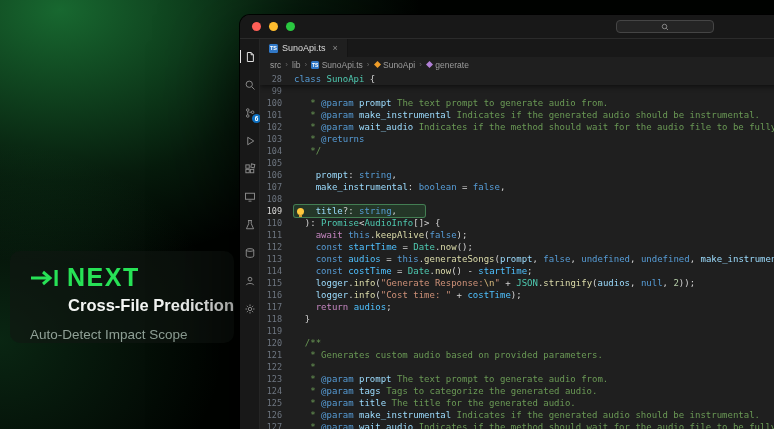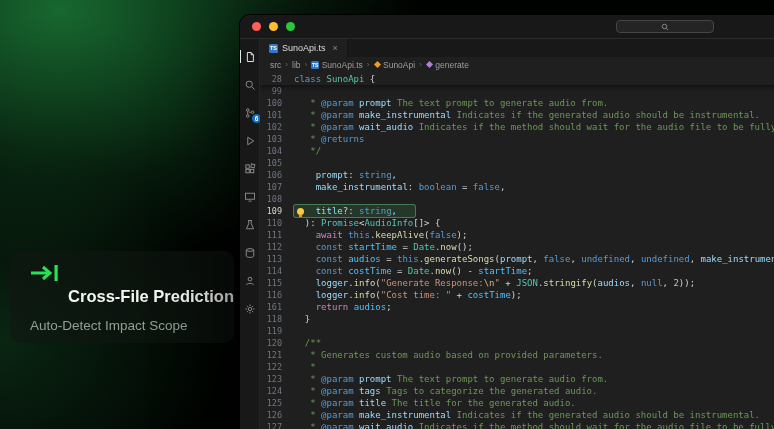--- a/index.html
+++ b/index.html
@@ -93,40 +93,41 @@
     background:#1f1f1f; box-shadow:0 2px 5px rgba(0,0,0,0.5);
     display:flex; align-items:center;
   }
   .lines{ position:absolute; top:13px; left:0; right:0; }
   .code-row{ display:flex; height:12px; line-height:12px; position:relative; white-space:pre; }
   .code-row .ln{ flex:0 0 34px; padding-right:12px; text-align:right; color:#6e7681; font-size:8.5px; }
   .code-text{ white-space:pre; }
   .code-row.hl .code-text{
     background:rgba(56,139,75,0.22);
     box-shadow:0 0 0 1px rgba(92,190,118,0.6);
-    border-radius:2px; padding-right:18px;
+    border-radius:2px; padding-right:28px;
   }
   .code-row.hl .ln{ color:#d7d7d7; }
   .lightbulb{ position:absolute; left:37px; top:2.5px; width:7px; height:7px; border-radius:50%; background:#ffc83d; }
   .lightbulb::after{ content:""; position:absolute; left:2px; top:7px; width:3px; height:2px; background:#d8a032; }
 
   .tk-c{color:#6a9955} .tk-k{color:#569cd6} .tk-kc{color:#c586c0} .tk-f{color:#dcdcaa}
   .tk-v{color:#9cdcfe} .tk-cv{color:#4fc1ff} .tk-t{color:#4ec9b0} .tk-s{color:#ce9178}
   .tk-e{color:#d7ba7d} .tk-n{color:#b5cea8} .tk-p{color:#d4d4d4} .tk-pm{color:#9cdcfe}
 </style>
 </head>
 <body>
 
 <div class="promo-card">
   <div class="promo-brand-row">
     <svg width="30" height="20" viewBox="0 0 30 20">
       <path d="M1 10h18" stroke="#27e256" stroke-width="3" fill="none"></path>
       <path d="M13 4l7 6-7 6" stroke="#27e256" stroke-width="3" fill="none"></path>
       <rect x="24.5" y="2" width="3.2" height="16" fill="#27e256"></rect>
     </svg>
+    <span class="promo-brand">NEXT</span>
   </div>
   <div class="promo-headline">Cross-File Prediction</div>
   <div class="promo-subline">Auto-Detect Impact Scope</div>
 </div>
 
 <div class="vscode-window">
 
   <div class="titlebar">
     <div class="traffic">
       <span class="tl red"></span>
@@ -265,21 +266,21 @@
             <div class="code-row"><span class="ln">107</span><span class="code-text"><span class="tk-p">    </span><span class="tk-v">make_instrumental</span><span class="tk-p">: </span><span class="tk-k">boolean</span><span class="tk-p"> = </span><span class="tk-k">false</span><span class="tk-p">,</span></span></div>
             <div class="code-row"><span class="ln">108</span></div>
             <div class="code-row hl"><span class="ln">109</span><span class="lightbulb"></span><span class="code-text"><span class="tk-p">    </span><span class="tk-v">title</span><span class="tk-p">?: </span><span class="tk-k">string</span><span class="tk-p">,</span></span></div>
             <div class="code-row"><span class="ln">110</span><span class="code-text"><span class="tk-p">  ): </span><span class="tk-t">Promise</span><span class="tk-p">&lt;</span><span class="tk-t">AudioInfo</span><span class="tk-p">[]&gt; {</span></span></div>
             <div class="code-row"><span class="ln">111</span><span class="code-text"><span class="tk-p">    </span><span class="tk-kc">await</span><span class="tk-p"> </span><span class="tk-k">this</span><span class="tk-p">.</span><span class="tk-f">keepAlive</span><span class="tk-p">(</span><span class="tk-k">false</span><span class="tk-p">);</span></span></div>
             <div class="code-row"><span class="ln">112</span><span class="code-text"><span class="tk-p">    </span><span class="tk-k">const</span><span class="tk-p"> </span><span class="tk-cv">startTime</span><span class="tk-p"> = </span><span class="tk-t">Date</span><span class="tk-p">.</span><span class="tk-f">now</span><span class="tk-p">();</span></span></div>
             <div class="code-row"><span class="ln">113</span><span class="code-text"><span class="tk-p">    </span><span class="tk-k">const</span><span class="tk-p"> </span><span class="tk-cv">audios</span><span class="tk-p"> = </span><span class="tk-k">this</span><span class="tk-p">.</span><span class="tk-f">generateSongs</span><span class="tk-p">(</span><span class="tk-v">prompt</span><span class="tk-p">, </span><span class="tk-k">false</span><span class="tk-p">, </span><span class="tk-k">undefined</span><span class="tk-p">, </span><span class="tk-k">undefined</span><span class="tk-p">, </span><span class="tk-v">make_instrumental</span></span></div>
             <div class="code-row"><span class="ln">114</span><span class="code-text"><span class="tk-p">    </span><span class="tk-k">const</span><span class="tk-p"> </span><span class="tk-cv">costTime</span><span class="tk-p"> = </span><span class="tk-t">Date</span><span class="tk-p">.</span><span class="tk-f">now</span><span class="tk-p">() - </span><span class="tk-cv">startTime</span><span class="tk-p">;</span></span></div>
             <div class="code-row"><span class="ln">115</span><span class="code-text"><span class="tk-p">    </span><span class="tk-v">logger</span><span class="tk-p">.</span><span class="tk-f">info</span><span class="tk-p">(</span><span class="tk-s">"Generate Response:</span><span class="tk-e">\n</span><span class="tk-s">"</span><span class="tk-p"> + </span><span class="tk-t">JSON</span><span class="tk-p">.</span><span class="tk-f">stringify</span><span class="tk-p">(</span><span class="tk-v">audios</span><span class="tk-p">, </span><span class="tk-k">null</span><span class="tk-p">, </span><span class="tk-n">2</span><span class="tk-p">));</span></span></div>
             <div class="code-row"><span class="ln">116</span><span class="code-text"><span class="tk-p">    </span><span class="tk-v">logger</span><span class="tk-p">.</span><span class="tk-f">info</span><span class="tk-p">(</span><span class="tk-s">"Cost time: "</span><span class="tk-p"> + </span><span class="tk-cv">costTime</span><span class="tk-p">);</span></span></div>
-            <div class="code-row"><span class="ln">161</span><span class="code-text"><span class="tk-p">    </span><span class="tk-kc">return</span><span class="tk-p"> </span><span class="tk-cv">audios</span><span class="tk-p">;</span></span></div>
+            <div class="code-row"><span class="ln">117</span><span class="code-text"><span class="tk-p">    </span><span class="tk-kc">return</span><span class="tk-p"> </span><span class="tk-cv">audios</span><span class="tk-p">;</span></span></div>
             <div class="code-row"><span class="ln">118</span><span class="code-text"><span class="tk-p">  }</span></span></div>
             <div class="code-row"><span class="ln">119</span><span class="code-text"></span></div>
             <div class="code-row"><span class="ln">120</span><span class="code-text"><span class="tk-c">  /**</span></span></div>
             <div class="code-row"><span class="ln">121</span><span class="code-text"><span class="tk-c">   * Generates custom audio based on provided parameters.</span></span></div>
             <div class="code-row"><span class="ln">122</span><span class="code-text"><span class="tk-c">   *</span></span></div>
             <div class="code-row"><span class="ln">123</span><span class="code-text"><span class="tk-c">   * </span><span class="tk-k">@param</span><span class="tk-c"> </span><span class="tk-pm">prompt</span><span class="tk-c"> The text prompt to generate audio from.</span></span></div>
             <div class="code-row"><span class="ln">124</span><span class="code-text"><span class="tk-c">   * </span><span class="tk-k">@param</span><span class="tk-c"> </span><span class="tk-pm">tags</span><span class="tk-c"> Tags to categorize the generated audio.</span></span></div>
             <div class="code-row"><span class="ln">125</span><span class="code-text"><span class="tk-c">   * </span><span class="tk-k">@param</span><span class="tk-c"> </span><span class="tk-pm">title</span><span class="tk-c"> The title for the generated audio.</span></span></div>
             <div class="code-row"><span class="ln">126</span><span class="code-text"><span class="tk-c">   * </span><span class="tk-k">@param</span><span class="tk-c"> </span><span class="tk-pm">make_instrumental</span><span class="tk-c"> Indicates if the generated audio should be instrumental.</span></span></div>
             <div class="code-row"><span class="ln">127</span><span class="code-text"><span class="tk-c">   * </span><span class="tk-k">@param</span><span class="tk-c"> </span><span class="tk-pm">wait_audio</span><span class="tk-c"> Indicates if the method should wait for the audio file to be fully generated before returning.</span></span></div>

